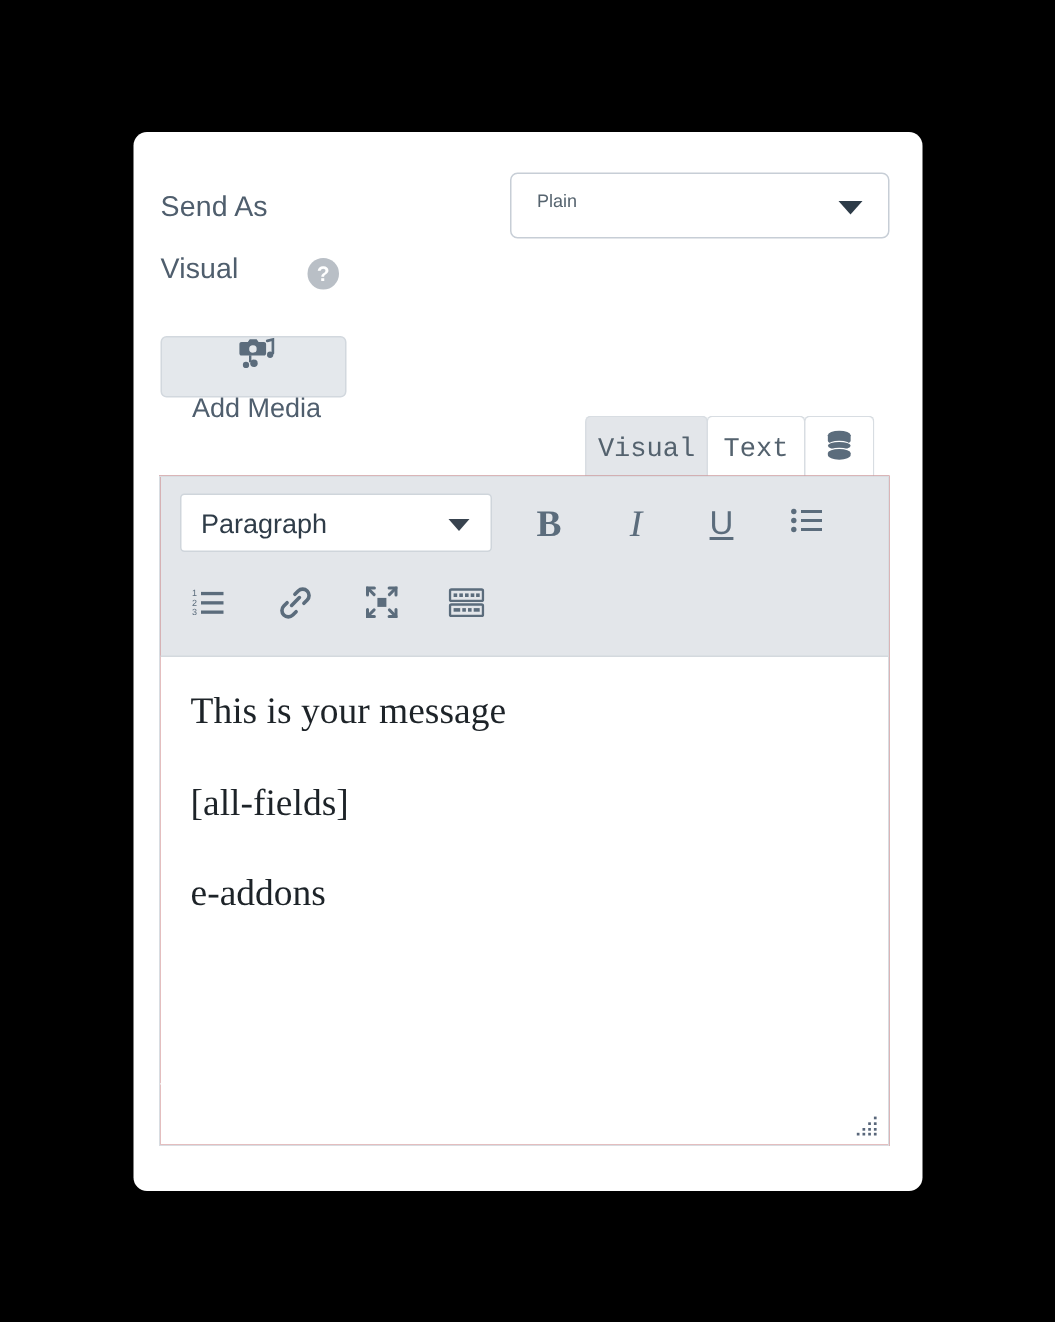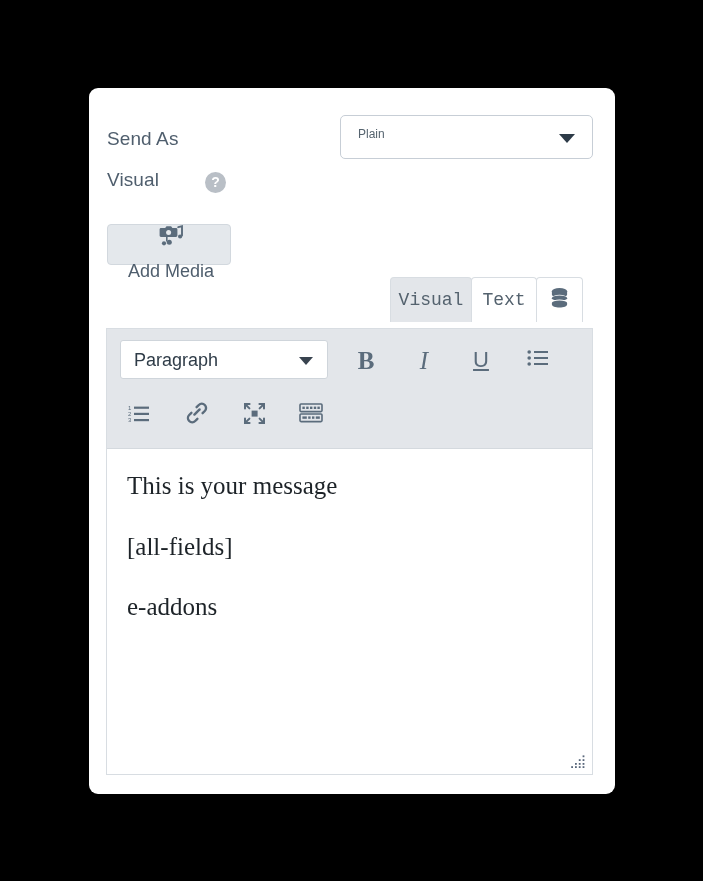--- a/index.html
+++ b/index.html
@@ -139,21 +139,21 @@
   }
   .editor-tab.active { background: #e3e6ea; }
   #tab-visual { width: 82px; }
   #tab-text   { width: 66px; }
   #tab-db     { width: 47px; }
 
   
   #editor-wrap {
     position: absolute;
     left: 17px;
-    top: 240px;
+    top: 229px;
     width: 487px;
     height: 447px;
     border: 1px solid #d8dde2;
     background: #b91c1c;
     box-sizing: border-box;
   }
 
   
   #mce-toolbar {
     position: absolute;

